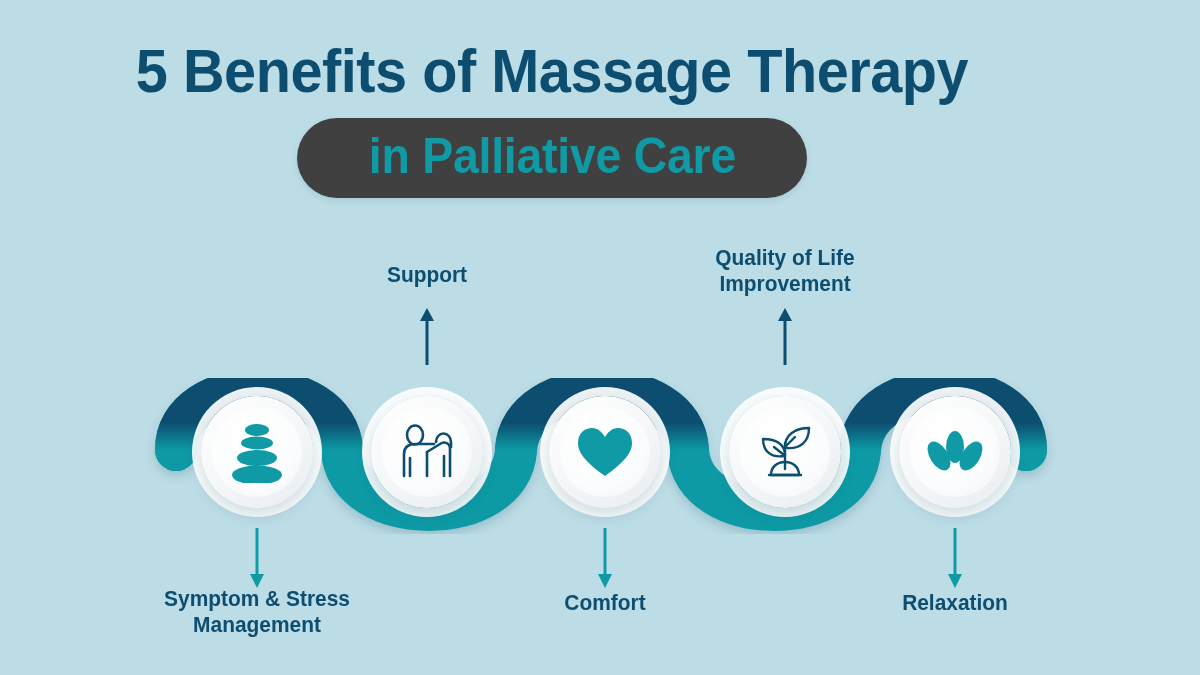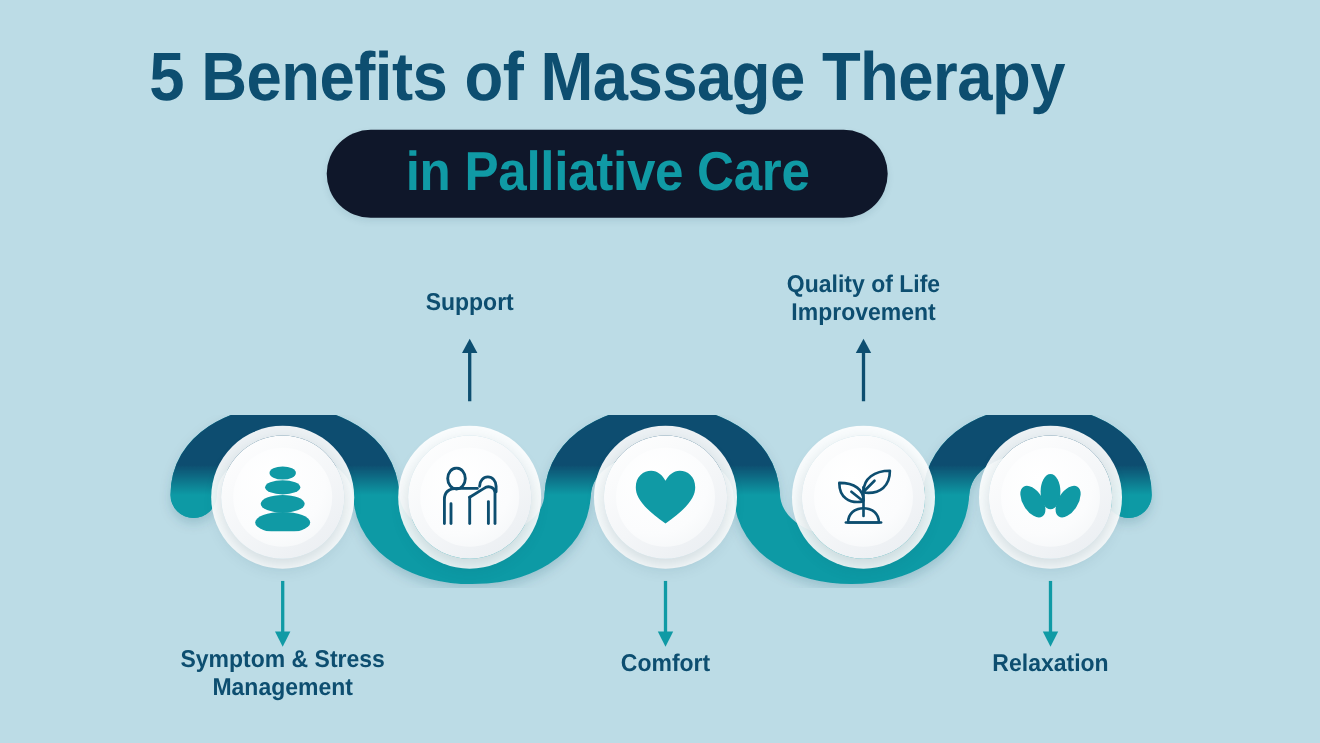--- a/index.html
+++ b/index.html
@@ -15,21 +15,21 @@
   
   .title-block{position:absolute;left:0;top:36px;width:1104px;text-align:center;}
   .title-main{
     font-size:62px;line-height:70px;font-weight:700;
     color:#0d4e70;letter-spacing:-0.5px;
     transform:scaleX(.93);transform-origin:center;
     white-space:nowrap;
   }
   .pill-wrap{margin-top:12px;display:flex;justify-content:center;}
   .pill{
-    background:#0f172a;border-radius:46px;
+    background:#404040;border-radius:46px;
     padding:9px 58px 13px 58px;
     display:inline-block;
     box-shadow:0 3px 7px rgba(20,70,90,.10);
   }
   .title-sub{
     font-size:50px;line-height:58px;font-weight:700;
     color:#109aa5;letter-spacing:-0.3px;
     transform:scaleX(.93);transform-origin:center;
     white-space:nowrap;
   }

